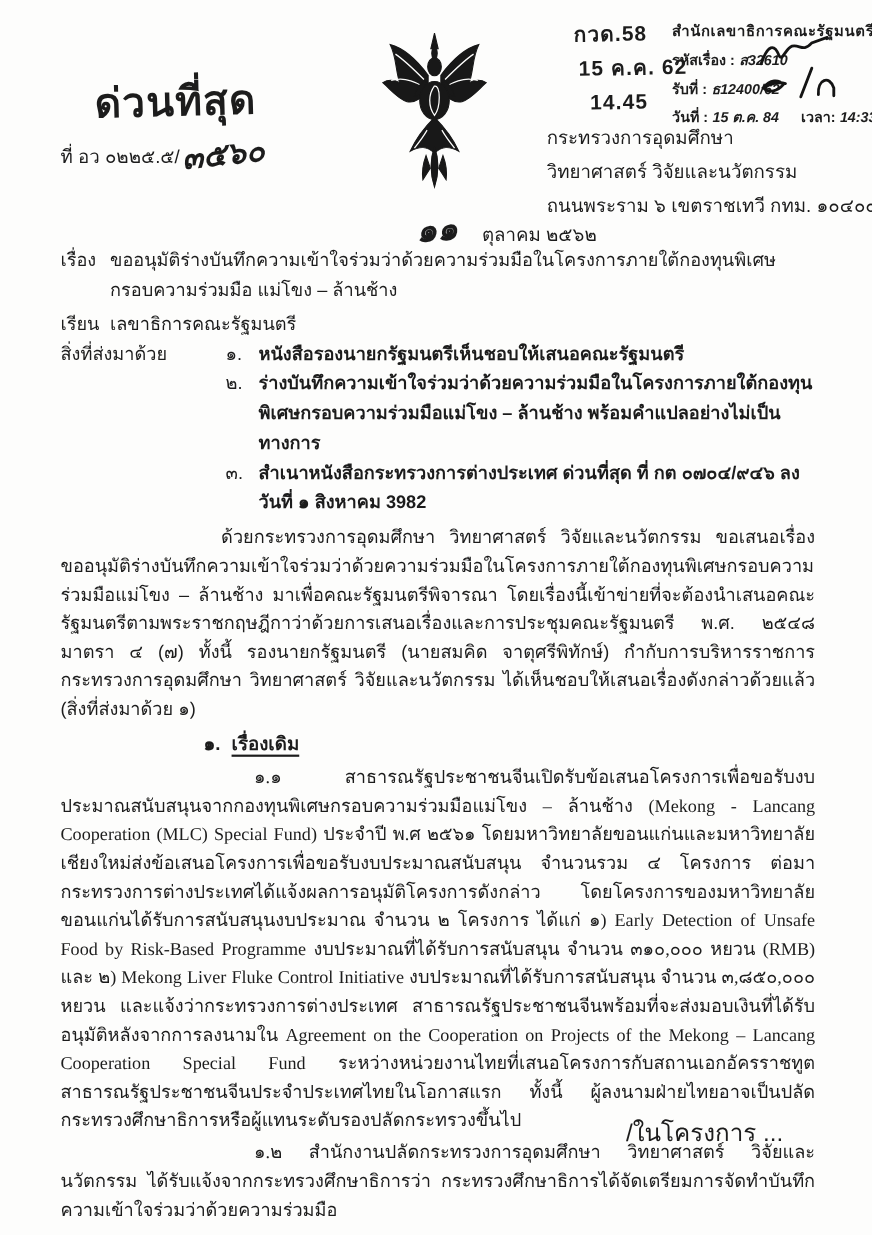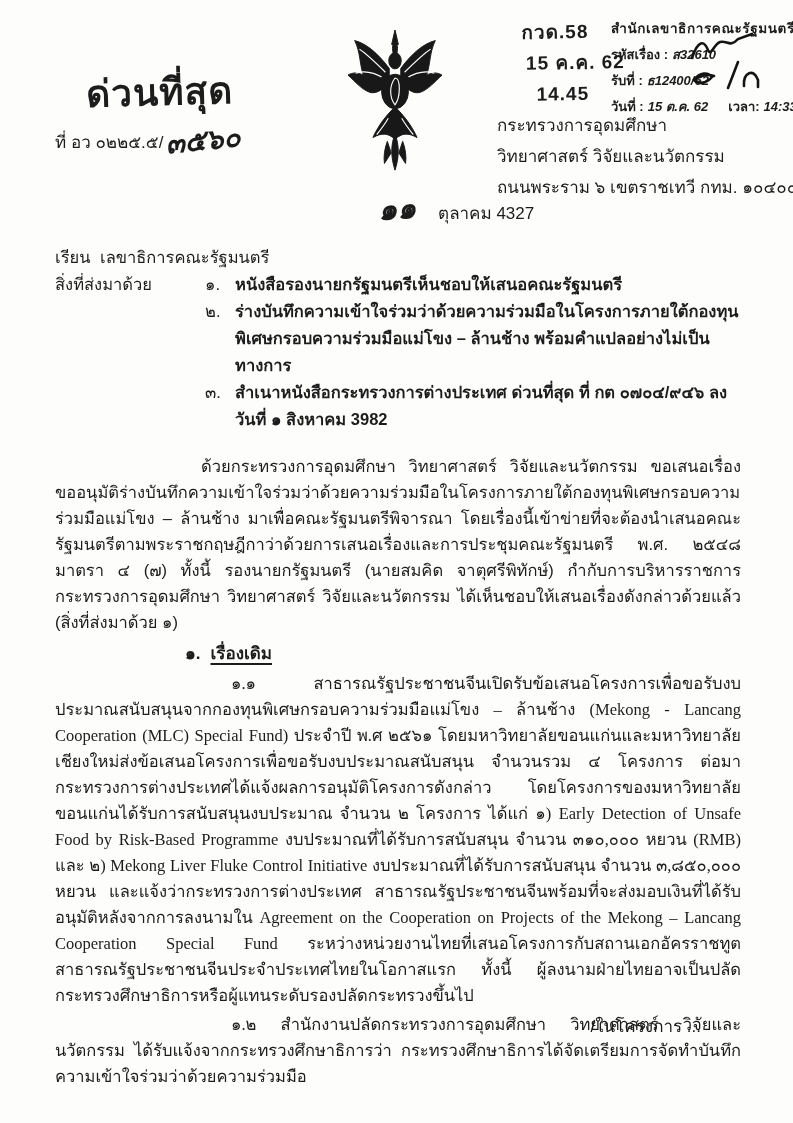--- a/index.html
+++ b/index.html
@@ -65,47 +65,47 @@
     display:inline-block;
     font-size:30px;font-style:italic;font-weight:800;
     transform:rotate(-4deg);
     margin-right:22px;
   }
   
   .content{position:absolute;left:55px;right:52px;top:224px;font-size:16.5px;}
   .row{display:flex;line-height:27px;}
   .row .lbl{flex:0 0 45px;}
   .row .txt{flex:1;}
-  .to-row{margin-top:20px;}
+  .to-row{margin-top:4px;}
   .attach{display:flex;line-height:27px;margin-top:0;gap:20px;}
   .attach .albl{flex:0 0 130px;}
   .attach ol{list-style:none;margin:0;padding:0;flex:1;}
   .attach li{display:flex;}
   .attach .num{flex:0 0 30px;}
   .attach .atxt{flex:1;font-weight:bold;}
   .p{
     margin:0;text-align:justify;line-height:26px;
   }
-  .p-intro{text-indent:146px;margin-top:20px;}
+  .p-intro{text-indent:146px;margin-top:5px;}
   .p-lead{text-indent:146px;margin-top:3px;text-align:left;}
   .sec-heading{
     margin-top:5px;padding-left:130px;
     font-weight:700;line-height:28px;font-size:17px;
   }
   .sec-heading .sec-num{margin-right:10px;}
   .sec-heading .sec-title{
     text-decoration:underline;text-underline-offset:4px;
     text-decoration-thickness:1.5px;
     text-align:center;
   }
   .p-sub{text-indent:176px;margin-top:3px;font-family:Liberation Serif, serif;}
   
   .footer{
-    position:absolute;right:92px;top:1012px;
-    font-size:17px;white-space:nowrap;
+    position:absolute;right:81px;top:1012px;
+    font-size:22px;white-space:nowrap;
   }
 </style>
 </head>
 <body>
 
 <div class="page">
 
   <div class="urgent">ด่วนที่สุด</div>
 
   <div class="refline">
@@ -155,45 +155,49 @@
 
   <div class="stamp">
     <div class="office">สำนักเลขาธิการคณะรัฐมนตรี</div>
     <div>
       <span>รหัสเรื่อง :</span><span class="val">ส32610</span>
     </div>
     <div>
       <span>รับที่ :</span><span class="val">ธ12400/62</span>
     </div>
     <div>
-      <span>วันที่ :</span><span class="val">15 ต.ค. 62</span><span class="timepair">เวลา:</span><span class="val">14:33</span>
+      <span>วันที่ :</span><span class="val">15 ต.ค. 84</span><span class="timepair">เวลา:</span><span class="val">14:33</span>
     </div>
   </div>
 
   <svg class="sig" width="86" height="62" viewBox="0 0 86 62" aria-hidden="true">
     <g fill="none" stroke="#141414" stroke-width="2.6" stroke-linecap="round">
       <path d="M4 26 C10 8 16 8 20 18 C23 25 26 12 32 10 C39 8 42 16 50 7 L64 2"></path>
       <path d="M6 48 C12 40 20 40 24 45 C19 51 11 53 6 48 C12 44 20 42 26 44"></path>
       <path d="M40 56 L50 30"></path>
       <path d="M56 54 C55 40 66 36 70 48 L70 55"></path>
     </g>
   </svg>
 
   <div class="address">
     <div>กระทรวงการอุดมศึกษา</div>
     <div>วิทยาศาสตร์ วิจัยและนวัตกรรม</div>
     <div>ถนนพระราม ๖ เขตราชเทวี กทม. ๑๐๔๐๐</div>
   </div>
 
   <div class="dateline">
-    <span class="hw hw-day">๑๑</span><span>ตุลาคม 4327</span>
+    <span class="hw hw-day">๑๑</span><span>ตุลาคม ๒๕๖๒</span>
   </div>
 
   <div class="content">
 
+    <div class="row">
+      <span class="lbl">เรื่อง</span>
+      <span class="txt">ขออนุมัติร่างบันทึกความเข้าใจร่วมว่าด้วยความร่วมมือในโครงการภายใต้กองทุนพิเศษกรอบความร่วมมือ แม่โขง – ล้านช้าง</span>
+    </div>
 
     <div class="row to-row">
       <span class="lbl">เรียน</span>
       <span class="txt">เลขาธิการคณะรัฐมนตรี</span>
     </div>
 
     <div class="attach">
       <span class="albl">สิ่งที่ส่งมาด้วย</span>
       <ol>
         <li>

